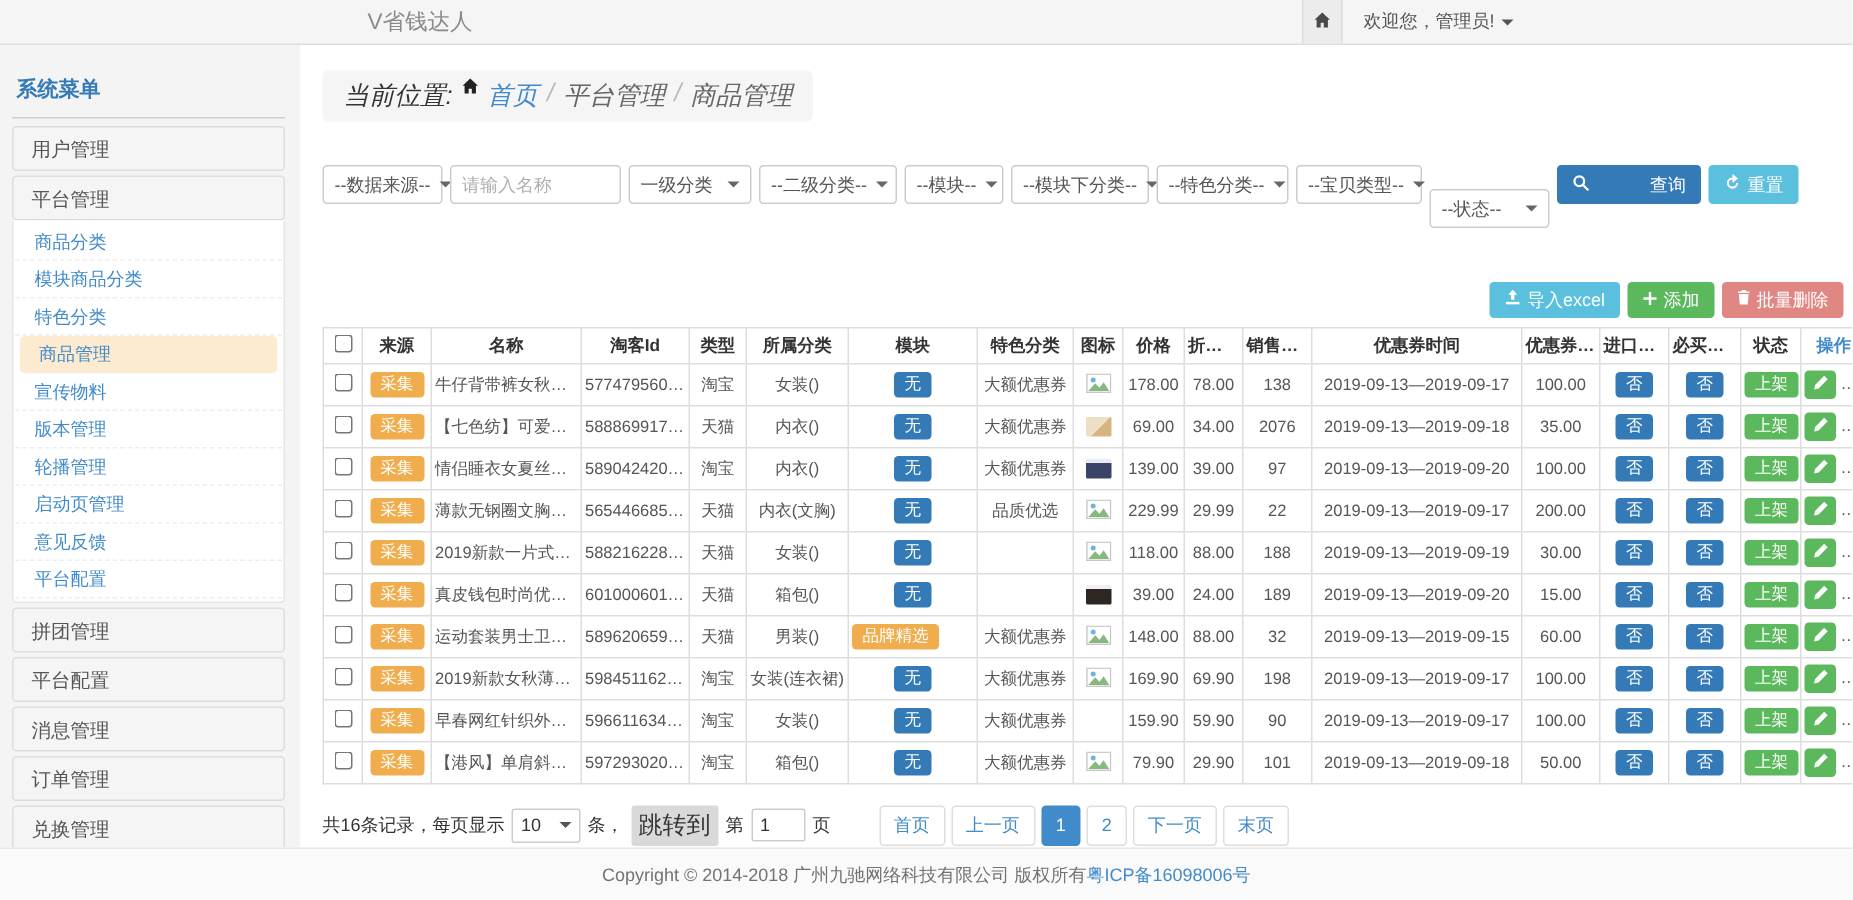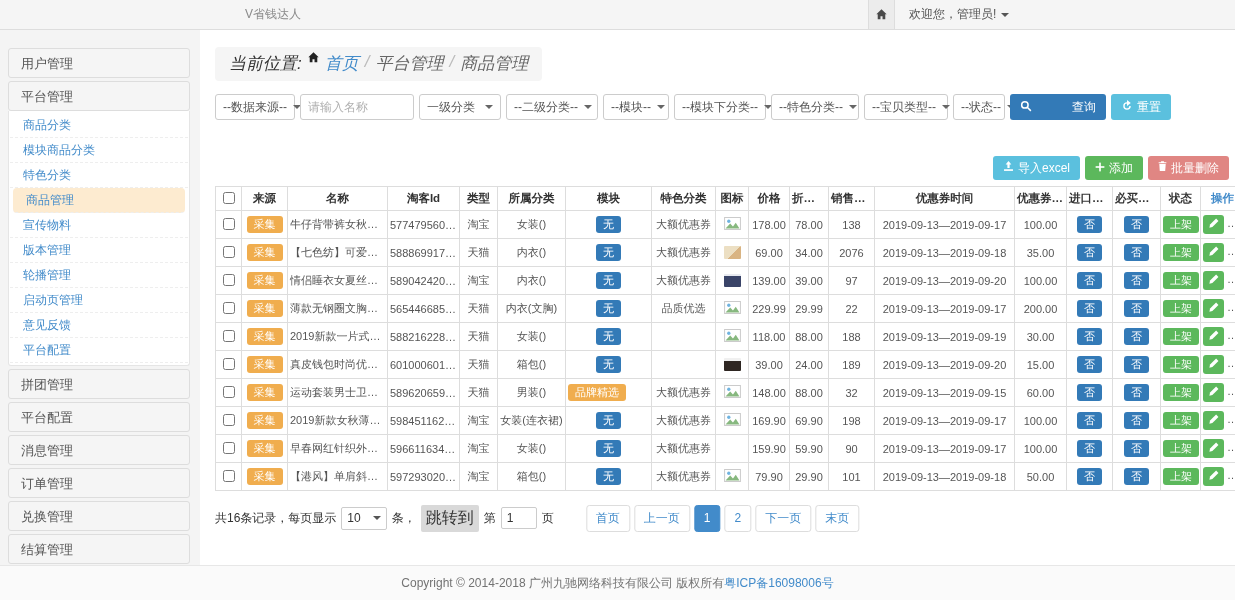--- a/index.html
+++ b/index.html
@@ -3,21 +3,21 @@
 <meta charset="utf-8">
 <style>
   * { margin:0; padding:0; box-sizing:border-box; }
   html,body { width:1235px; height:600px; }
   body {
     position:relative; overflow:hidden; background:#f4f4f4;
     font-family:"Liberation Sans", sans-serif;
   }
   
   .topbar { position:absolute; top:0; left:0; right:0; height:30px; background:#f5f5f5; border-bottom:1px solid #ddd; z-index:10; }
-  .topbar-title { position:absolute; left:245px; top:0; line-height:29px; color:#8a8a8a; font-size:12px; }
+  .topbar-title { position:absolute; left:245px; top:0; line-height:29px; color:#8a8a8a; font-size:15px; }
   .topbar-right { position:absolute; left:868px; top:0; height:29px; display:flex; align-items:stretch; }
   .home-box { width:27px; background:#ececec; border-left:1px solid #ddd; border-right:1px solid #ddd; display:flex; align-items:center; justify-content:center; color:#4a4a4a; cursor:pointer; }
   .welcome { line-height:29px; margin-left:14px; font-size:12px; color:#555; cursor:pointer; white-space:nowrap; }
   .caret { display:inline-block; width:0; height:0; border-left:4px solid transparent; border-right:4px solid transparent; border-top:4px solid #555; margin-left:5px; vertical-align:middle; }
   
   .sidebar-col { position:absolute; left:0; top:30px; width:200px; bottom:0; background:#f4f4f4; z-index:1; }
   .sidebar { position:absolute; left:8px; top:15px; width:182px; }
   .sidebar-title { color:#337ab7; font-size:14px; font-weight:bold; padding:6px 3px 9px; border-bottom:1px solid #cfcfcf; margin-bottom:5px; }
   .menu-header { background:#f5f5f5; border:1px solid #ddd; border-radius:3px; padding:0 12px; height:30px; line-height:29px; font-size:13px; color:#555; margin-top:3px; cursor:pointer; }
   .submenu { background:#fff; border:1px solid #e5e5e5; border-top:none; border-radius:0 0 3px 3px; padding:2px 1px; }
@@ -38,21 +38,21 @@
   .ctl.input input { border:none; outline:none; width:100%; font-size:12px; color:#555; font-family:inherit; background:transparent; }
   .ctl.input input::placeholder { color:#b0b0b0; }
   .filters .ctl:nth-child(1){ width:80px; }
   .filters .ctl:nth-child(2){ width:114px; }
   .filters .ctl:nth-child(3){ width:82px; }
   .filters .ctl:nth-child(4){ width:92px; }
   .filters .ctl:nth-child(5){ width:66px; }
   .filters .ctl:nth-child(6){ width:92px; }
   .filters .ctl:nth-child(7){ width:88px; }
   .filters .ctl:nth-child(8){ width:84px; }
-  .filters .ctl:nth-child(9){ width:52px; }
+  .filters .ctl:nth-child(9){ width:80px;margin-top:32px; }
   .btn { height:26px; border:none; border-radius:3px; color:#fff; font-size:12px; padding:0 10px; display:inline-flex; align-items:center; gap:4px; cursor:pointer; font-family:inherit; white-space:nowrap; }
   .btn-query { background:#337ab7;gap:40px; }
   .btn-reset { background:#5bc0de; }
   
   .actions { display:flex; justify-content:flex-end; gap:5px; margin-top:36px; padding-right:1px;align-items:flex-end; }
   .actions .btn { height:24px; }
   .btn-import { background:#5bc0de; }
   .btn-add { background:#5cb85c; }
   .btn-batch { background:#e08683; }
   
@@ -99,20 +99,21 @@
           </svg></span>
     </div>
     <div class="welcome">
       <span>欢迎您，管理员!</span><span class="caret"></span>
     </div>
   </div>
 </div>
 
 <div class="sidebar-col">
   <div class="sidebar">
+    <div class="sidebar-title">系统菜单</div>
     <div>
         <div class="menu-header">用户管理</div>
         <div class="menu-header">平台管理</div>
         <div class="submenu">
           <div class="submenu-item">商品分类</div>
           <div class="submenu-item">模块商品分类</div>
           <div class="submenu-item">特色分类</div>
           <div class="submenu-item active">商品管理</div>
           <div class="submenu-item">宣传物料</div>
           <div class="submenu-item">版本管理</div>

